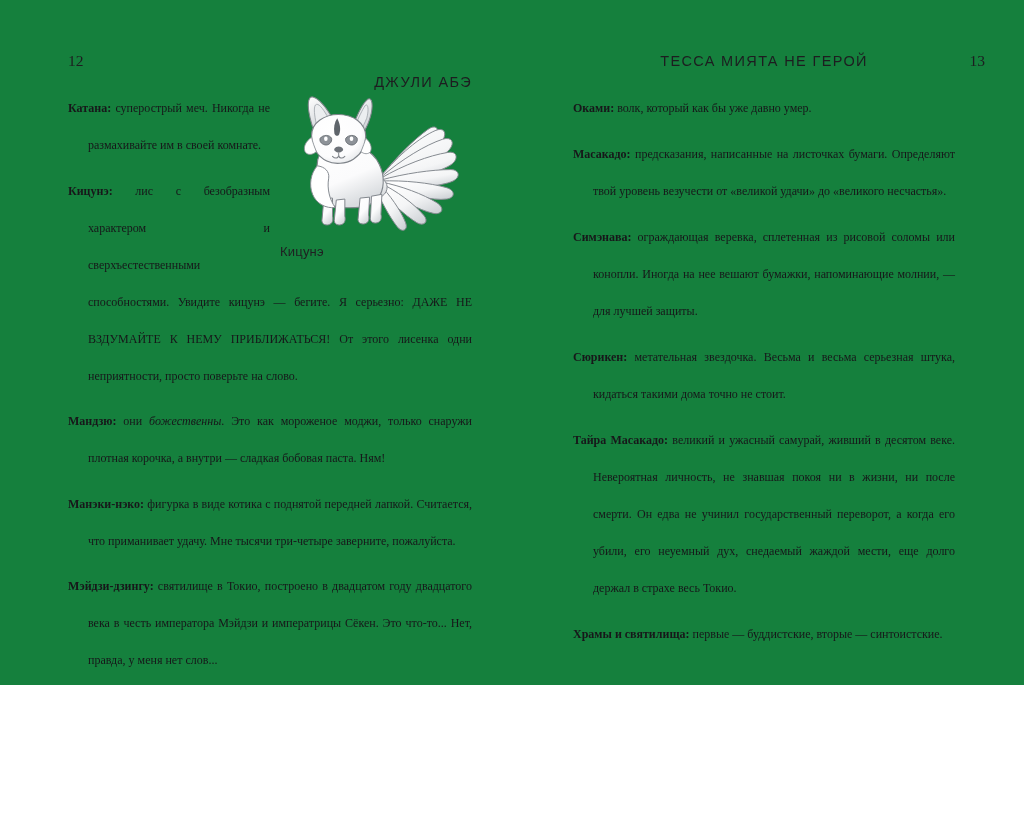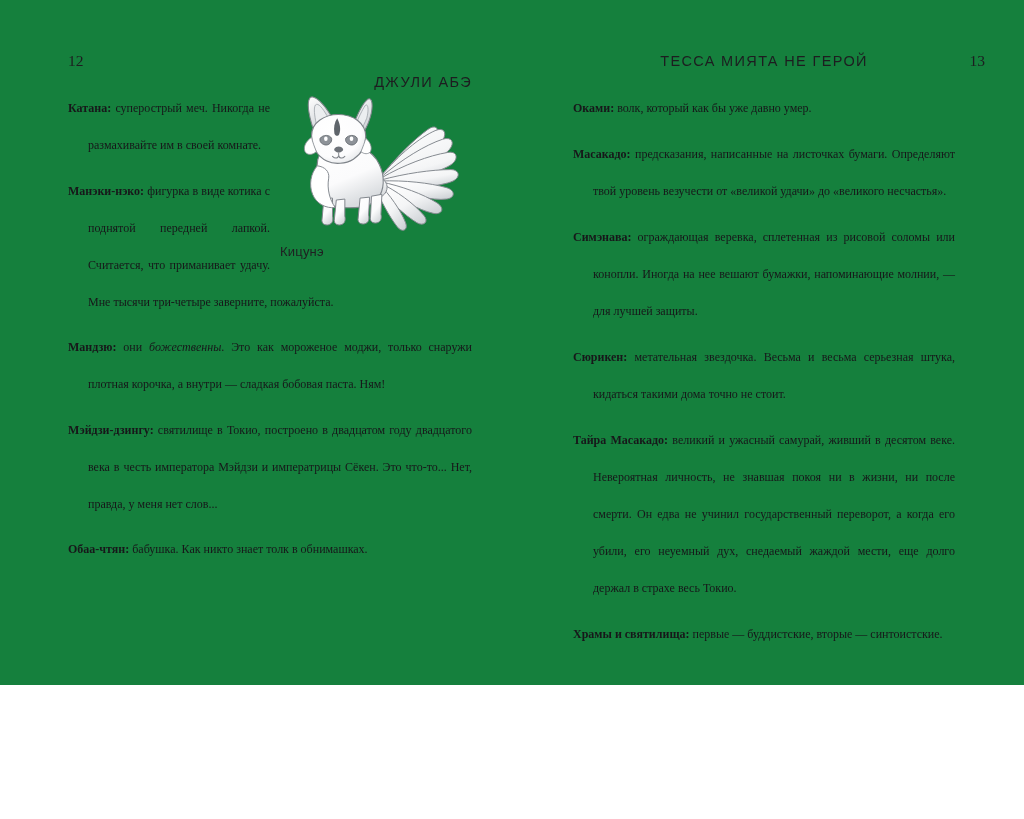--- a/index.html
+++ b/index.html
@@ -180,30 +180,33 @@
         <path d="M56.5 70 L56.5 73" stroke="#7e8389" stroke-width="1" fill="none"></path>
         <path d="M50 74 C53 77 56 76 56.5 73 C57 76 60 77 63 74" fill="none" stroke="#7e8389" stroke-width="1.1" stroke-linecap="round"></path>
       </svg>
       <div id="kitsune-caption">Кицунэ</div>
     </div>
 
     <p class="entry">
       <span class="term">Катана:</span><span> суперострый меч. Никогда не размахивайте им в своей комнате.</span>
     </p>
 
+    <p class="entry">
+      <span class="term">Кицунэ:</span><span> лис с безобразным характером и сверхъестественными способностями. Увидите кицунэ — бегите. Я серьезно: ДАЖЕ НЕ ВЗДУМАЙТЕ К НЕМУ ПРИБЛИЖАТЬСЯ! От этого лисенка одни неприятности, просто поверьте на слово.</span>
+    </p>
+
+    <p class="entry">
+      <span class="term">Мандзю:</span><span> они </span><span class="it">божественны</span><span>. Это как мороженое моджи, только снаружи плотная корочка, а внутри — сладкая бобовая паста. Ням!</span>
+    </p>
 
     <p class="entry">
       <span class="term">Манэки-нэко:</span><span> фигурка в виде котика с поднятой передней лапкой. Считается, что приманивает удачу. Мне тысячи три-четыре заверните, пожалуйста.</span>
     </p>
 
     <p class="entry">
-      <span class="term">Мандзю:</span><span> они </span><span class="it">божественны</span><span>. Это как мороженое моджи, только снаружи плотная корочка, а внутри — сладкая бобовая паста. Ням!</span>
-    </p>
-
-    <p class="entry">
       <span class="term">Мэйдзи-дзингу:</span><span> святилище в Токио, построено в двадцатом году двадцатого века в честь императора Мэйдзи и императрицы Сёкен. Это что-то... Нет, правда, у меня нет слов...</span>
     </p>
 
     <p class="entry">
       <span class="term">Обаа-чтян:</span><span> бабушка. Как никто знает толк в обнимашках.</span>
     </p>
 
   </div>
 
   <div class="column" id="col-right">

